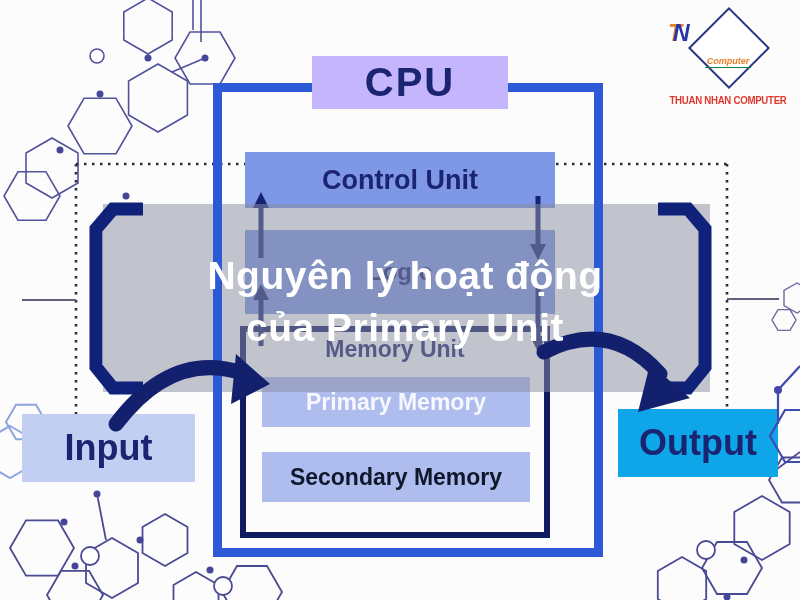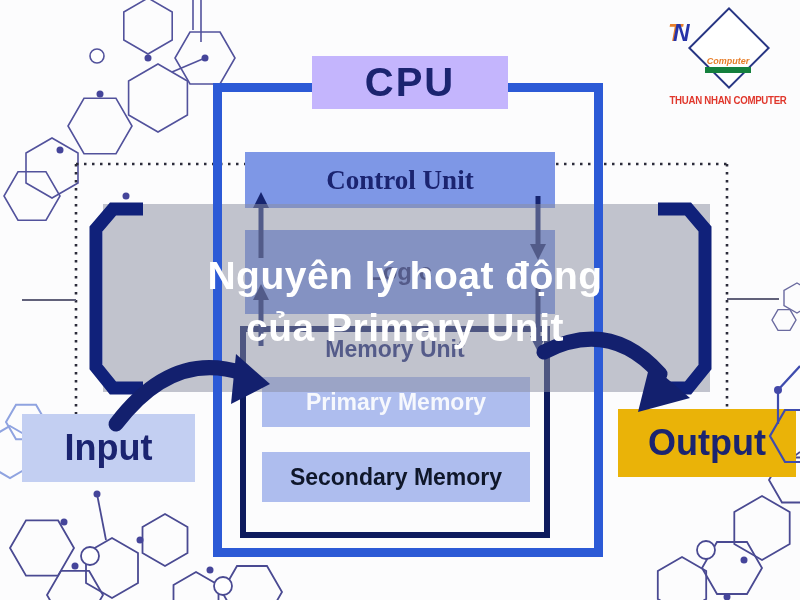--- a/index.html
+++ b/index.html
@@ -13,38 +13,38 @@
   .hex-layer{z-index:0;}
   .lines-layer{z-index:1;}
   .varrow-layer{z-index:3;}
   .hex-front{z-index:6;}
   .wm-graphics{z-index:7;}
 
   
   .box{position:absolute;display:flex;align-items:center;justify-content:center;
        color:#1b2470;font-weight:800;text-align:center;}
   .control-unit{left:245px;top:152px;width:310px;height:56px;background:#7e97e6;
-       font-size:27px;z-index:2;font-family:Liberation Serif, serif;}
+       font-size:27px;z-index:2;}
   .alu{left:245px;top:230px;width:310px;height:84px;background:#7e97e6;
        font-size:24px;line-height:1.25;flex-direction:column;z-index:2;}
   .memory-frame{position:absolute;left:240px;top:326px;width:310px;height:212px;
        border:6px solid #0e1b5e;z-index:2;}
   .memory-title{position:absolute;left:0;top:4px;width:100%;text-align:center;
        color:#1b2470;font-weight:800;font-size:23px;}
   .primary-memory{left:262px;top:377px;width:268px;height:50px;background:#aebdee;
        color:#f6f8fd;font-size:23px;z-index:2;text-align:right;}
   .secondary-memory{left:262px;top:452px;width:268px;height:50px;background:#aebdee;
        color:#0f172a;font-size:23px;z-index:2;}
   .cpu-frame{position:absolute;left:213px;top:83px;width:390px;height:474px;
        border:9px solid #2c5ad6;z-index:5;}
   .cpu-label{left:312px;top:56px;width:196px;height:53px;background:#c4b5fd;
        font-size:40px;letter-spacing:2px;z-index:6;}
   .input-box{left:22px;top:414px;width:173px;height:68px;background:#c3cff2;
        font-size:36px;z-index:5;}
-  .output-box{left:618px;top:409px;width:178px;height:68px;background:#eab308;
+  .output-box{left:618px;top:409px;width:160px;height:68px;background:#0ea5e9;
        font-size:36px;z-index:5;}
 
   
   .overlay-band{position:absolute;left:103px;top:204px;width:607px;height:188px;
        background:rgba(138,141,162,0.52);z-index:4;}
   .wm-text{position:absolute;left:55px;width:700px;text-align:center;color:#ffffff;
        font-weight:800;font-size:39px;line-height:1;z-index:8;letter-spacing:.5px;}
   .wm-line1{top:256px;}
   .wm-line2{top:308px;}
 
@@ -52,21 +52,21 @@
   .logo{position:absolute;left:668px;top:8px;width:120px;height:102px;z-index:9;}
   .logo-diamond{position:absolute;left:32px;top:0px;width:58px;height:58px;
        background:#ffffff;border:2.5px solid #273583;transform:rotate(45deg);
        transform-origin:center;margin:11px 0 0 0;}
   .logo-mono{position:absolute;left:0;top:14px;width:120px;text-align:left;
        font-style:italic;font-weight:800;font-size:23px;line-height:1;}
   .logo-mono .t{color:#e87f2b;margin-right:-9px;}
   .logo-mono .n{color:#2633a8;}
   .logo-sub{position:absolute;left:0;top:48px;width:120px;text-align:center;
        color:#e87f2b;font-size:9px;font-weight:700;font-style:italic;}
-  .logo-sub span{border-bottom:6px solid #15803d;padding:0 2px 1px 2px;}
+  .logo-sub span{border-bottom:1px solid #15803d;padding:0 2px 1px 2px;}
   .logo-caption{position:absolute;left:-10px;top:86px;width:140px;text-align:center;
        color:#e0372c;font-size:10.5px;font-weight:700;letter-spacing:-0.3px;
        transform:scaleX(0.92);}
 </style>
 </head>
 <body>
 
 <div id="stage">
 
   <svg class="layer hex-layer">

